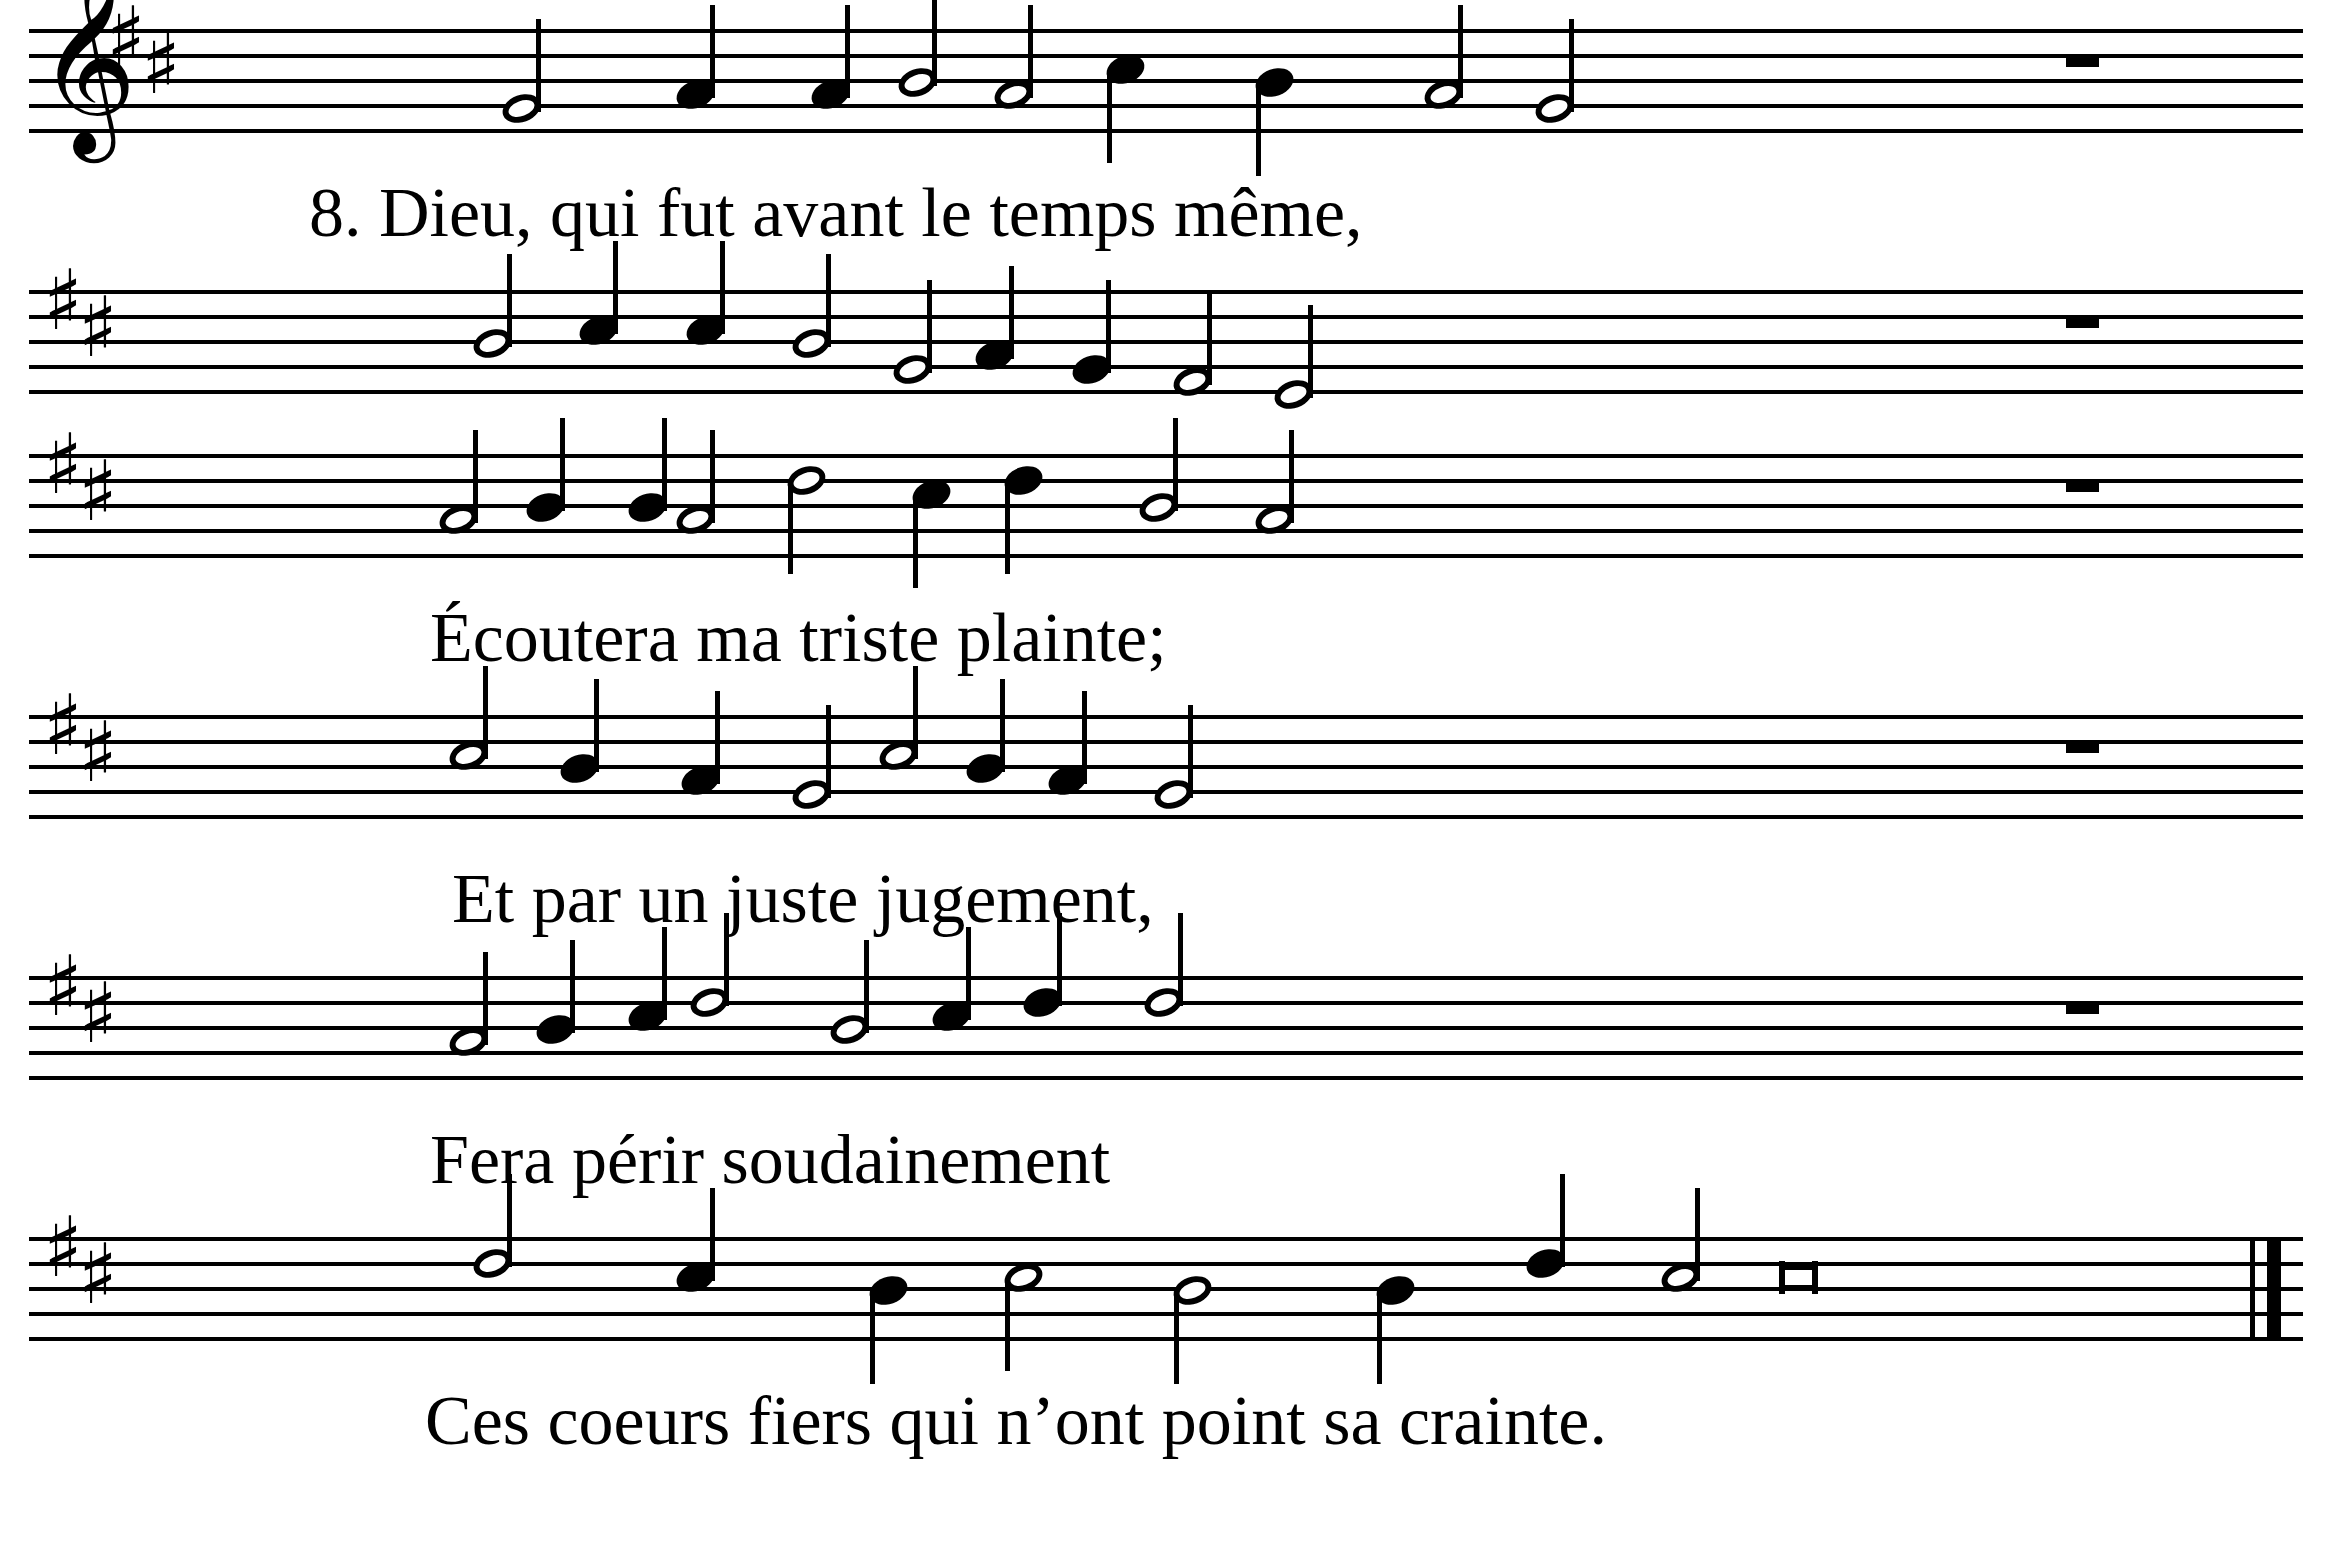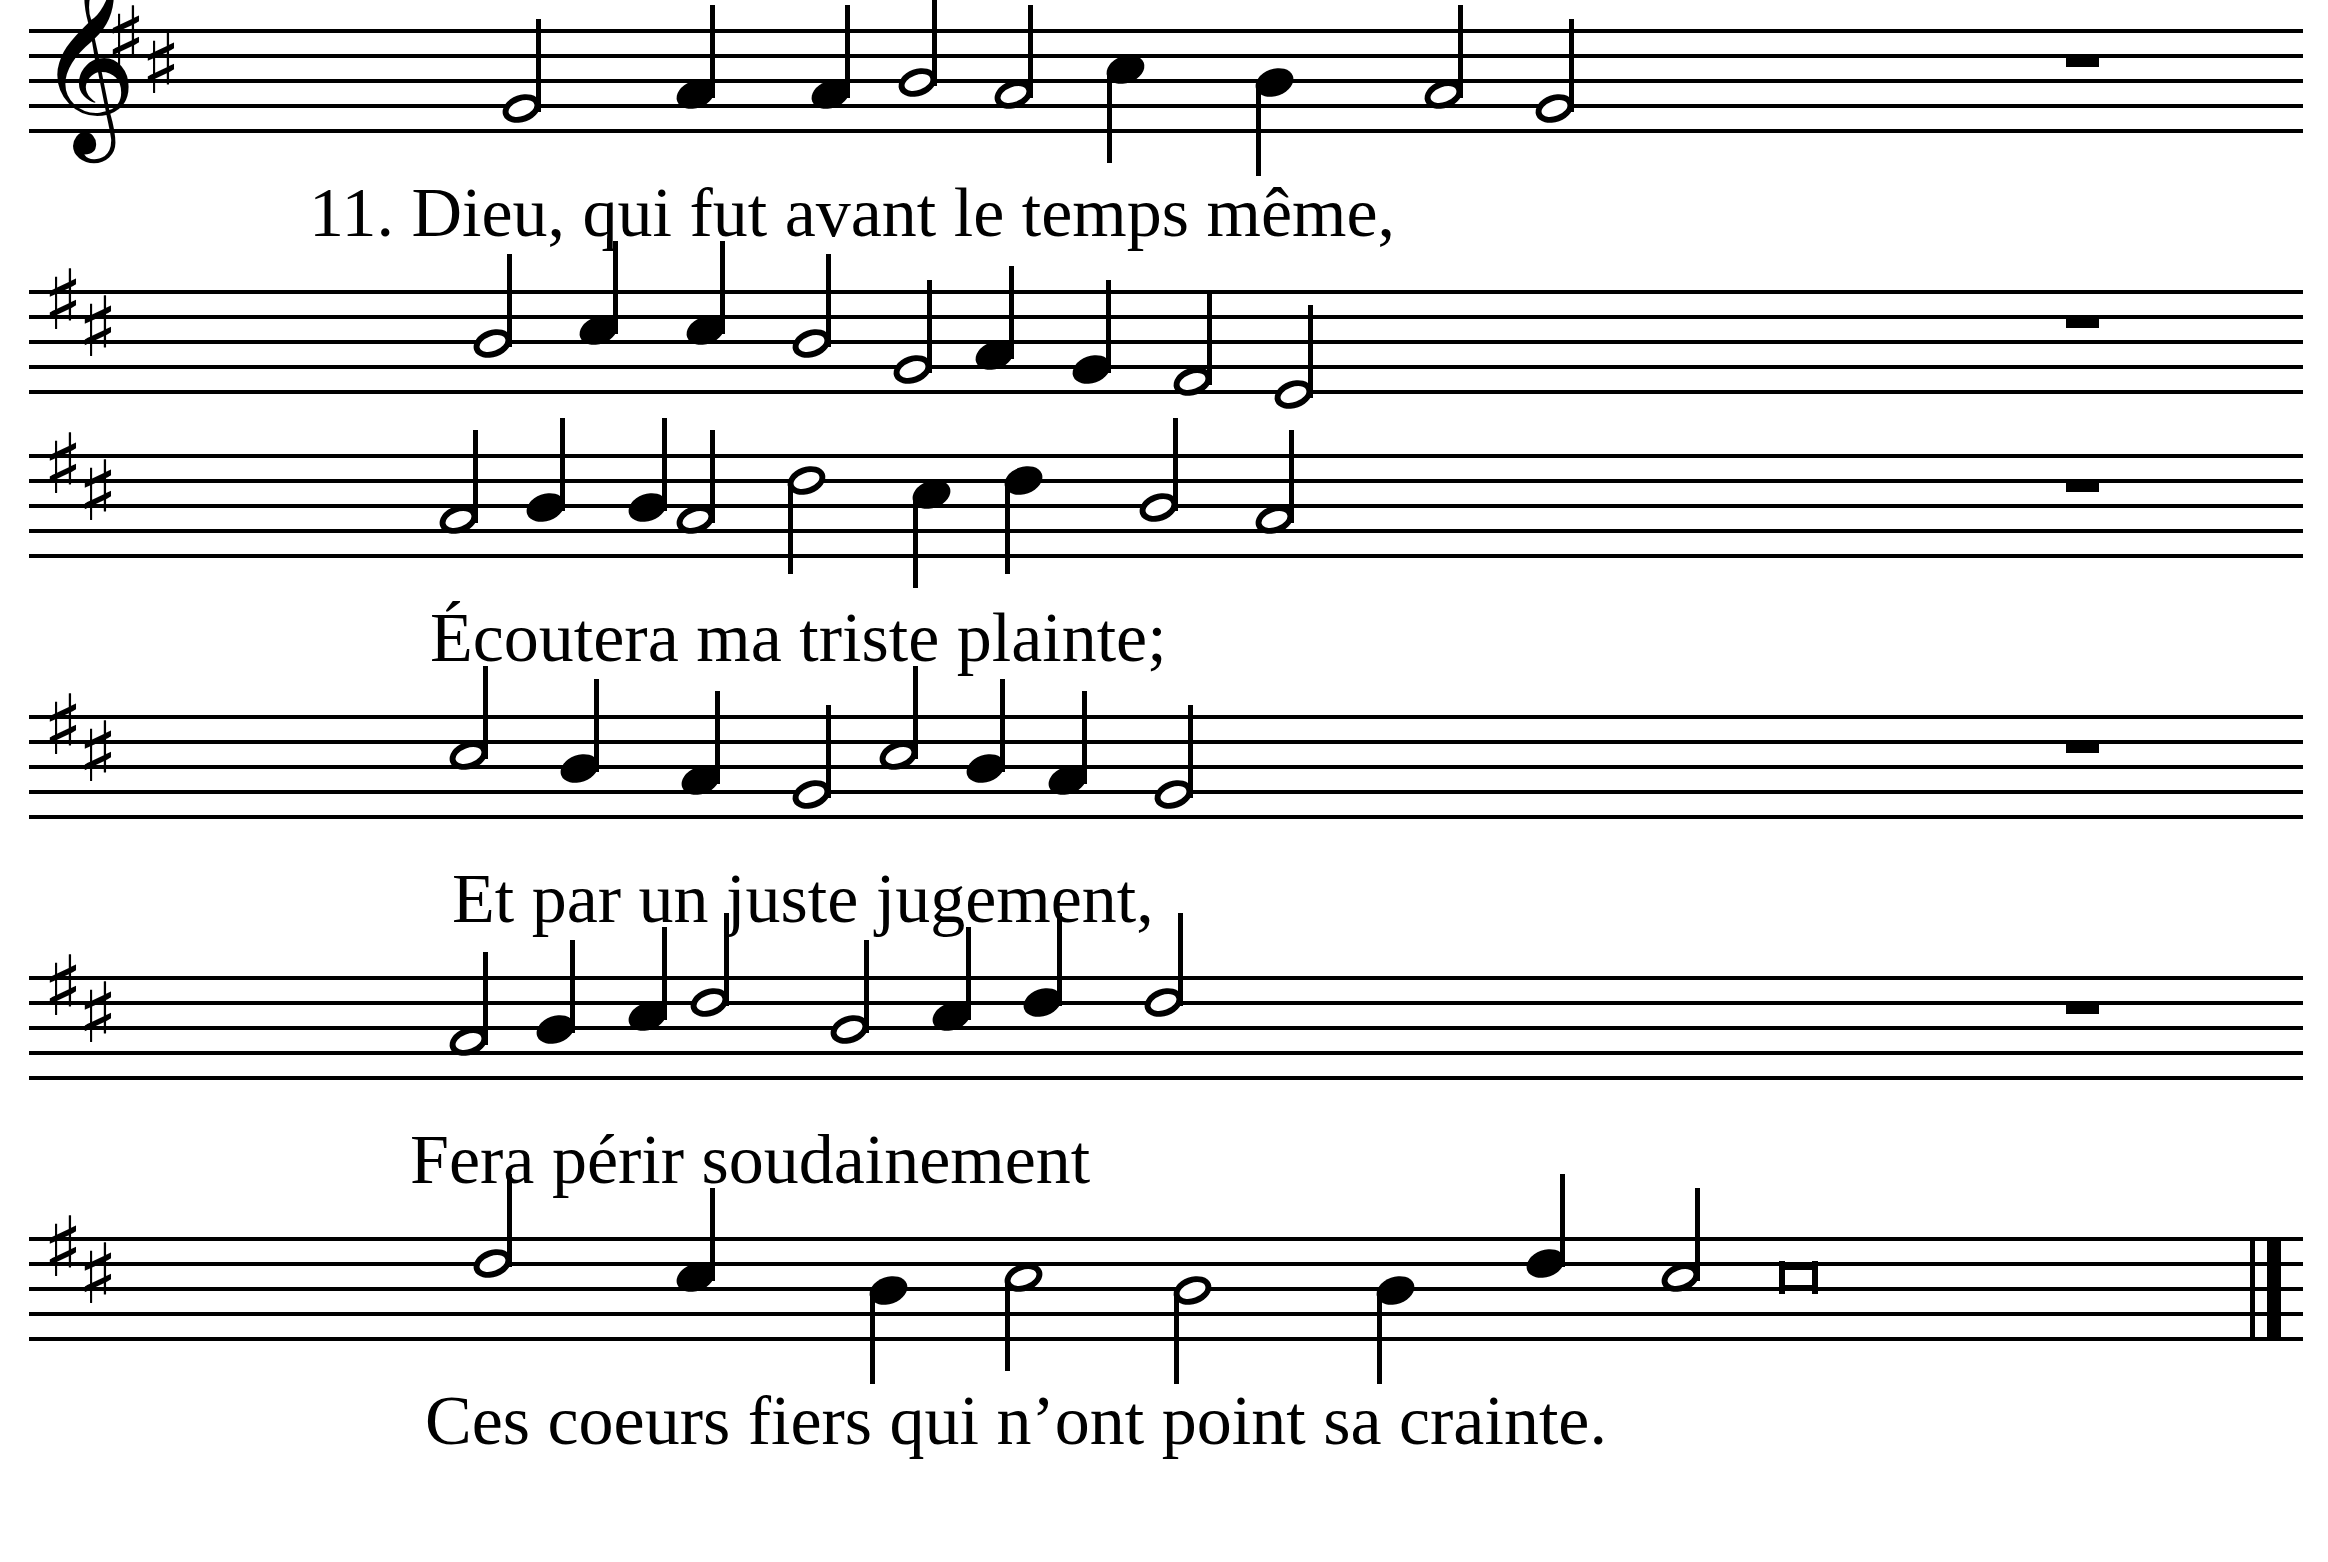--- a/index.html
+++ b/index.html
@@ -218,21 +218,21 @@
           <div class="head open"></div>
           <div class="stem up"></div>
         </div>
         <div class="note" style="left:1535px; top:95px;">
           <div class="head open"></div>
           <div class="stem up"></div>
         </div>
         <div class="rest" style="left:2066px; top:54px;"></div>
       </div>
       <div class="lyric">
-        <span style="left:309px;">11. Dieu, qui fut avant le temps même,</span>
+        <span style="left:309px;">8. Dieu, qui fut avant le temps même,</span>
       </div>
     </div>
     <div class="system">
       <div class="staff-wrap">
         <div class="staff">
           <div class="line l1"></div>
           <div class="line l2"></div>
           <div class="line l3"></div>
           <div class="line l4"></div>
           <div class="line l5"></div>
@@ -419,21 +419,21 @@
           <div class="head filled"></div>
           <div class="stem up"></div>
         </div>
         <div class="note" style="left:1144px; top:42px;">
           <div class="head open"></div>
           <div class="stem up"></div>
         </div>
         <div class="rest" style="left:2066px; top:54px;"></div>
       </div>
       <div class="lyric">
-        <span style="left:410px;">Fera périr soudainement</span>
+        <span style="left:430px;">Fera périr soudainement</span>
       </div>
     </div>
     <div class="system">
       <div class="staff-wrap">
         <div class="staff">
           <div class="line l1"></div>
           <div class="line l2"></div>
           <div class="line l3"></div>
           <div class="line l4"></div>
           <div class="line l5"></div>

